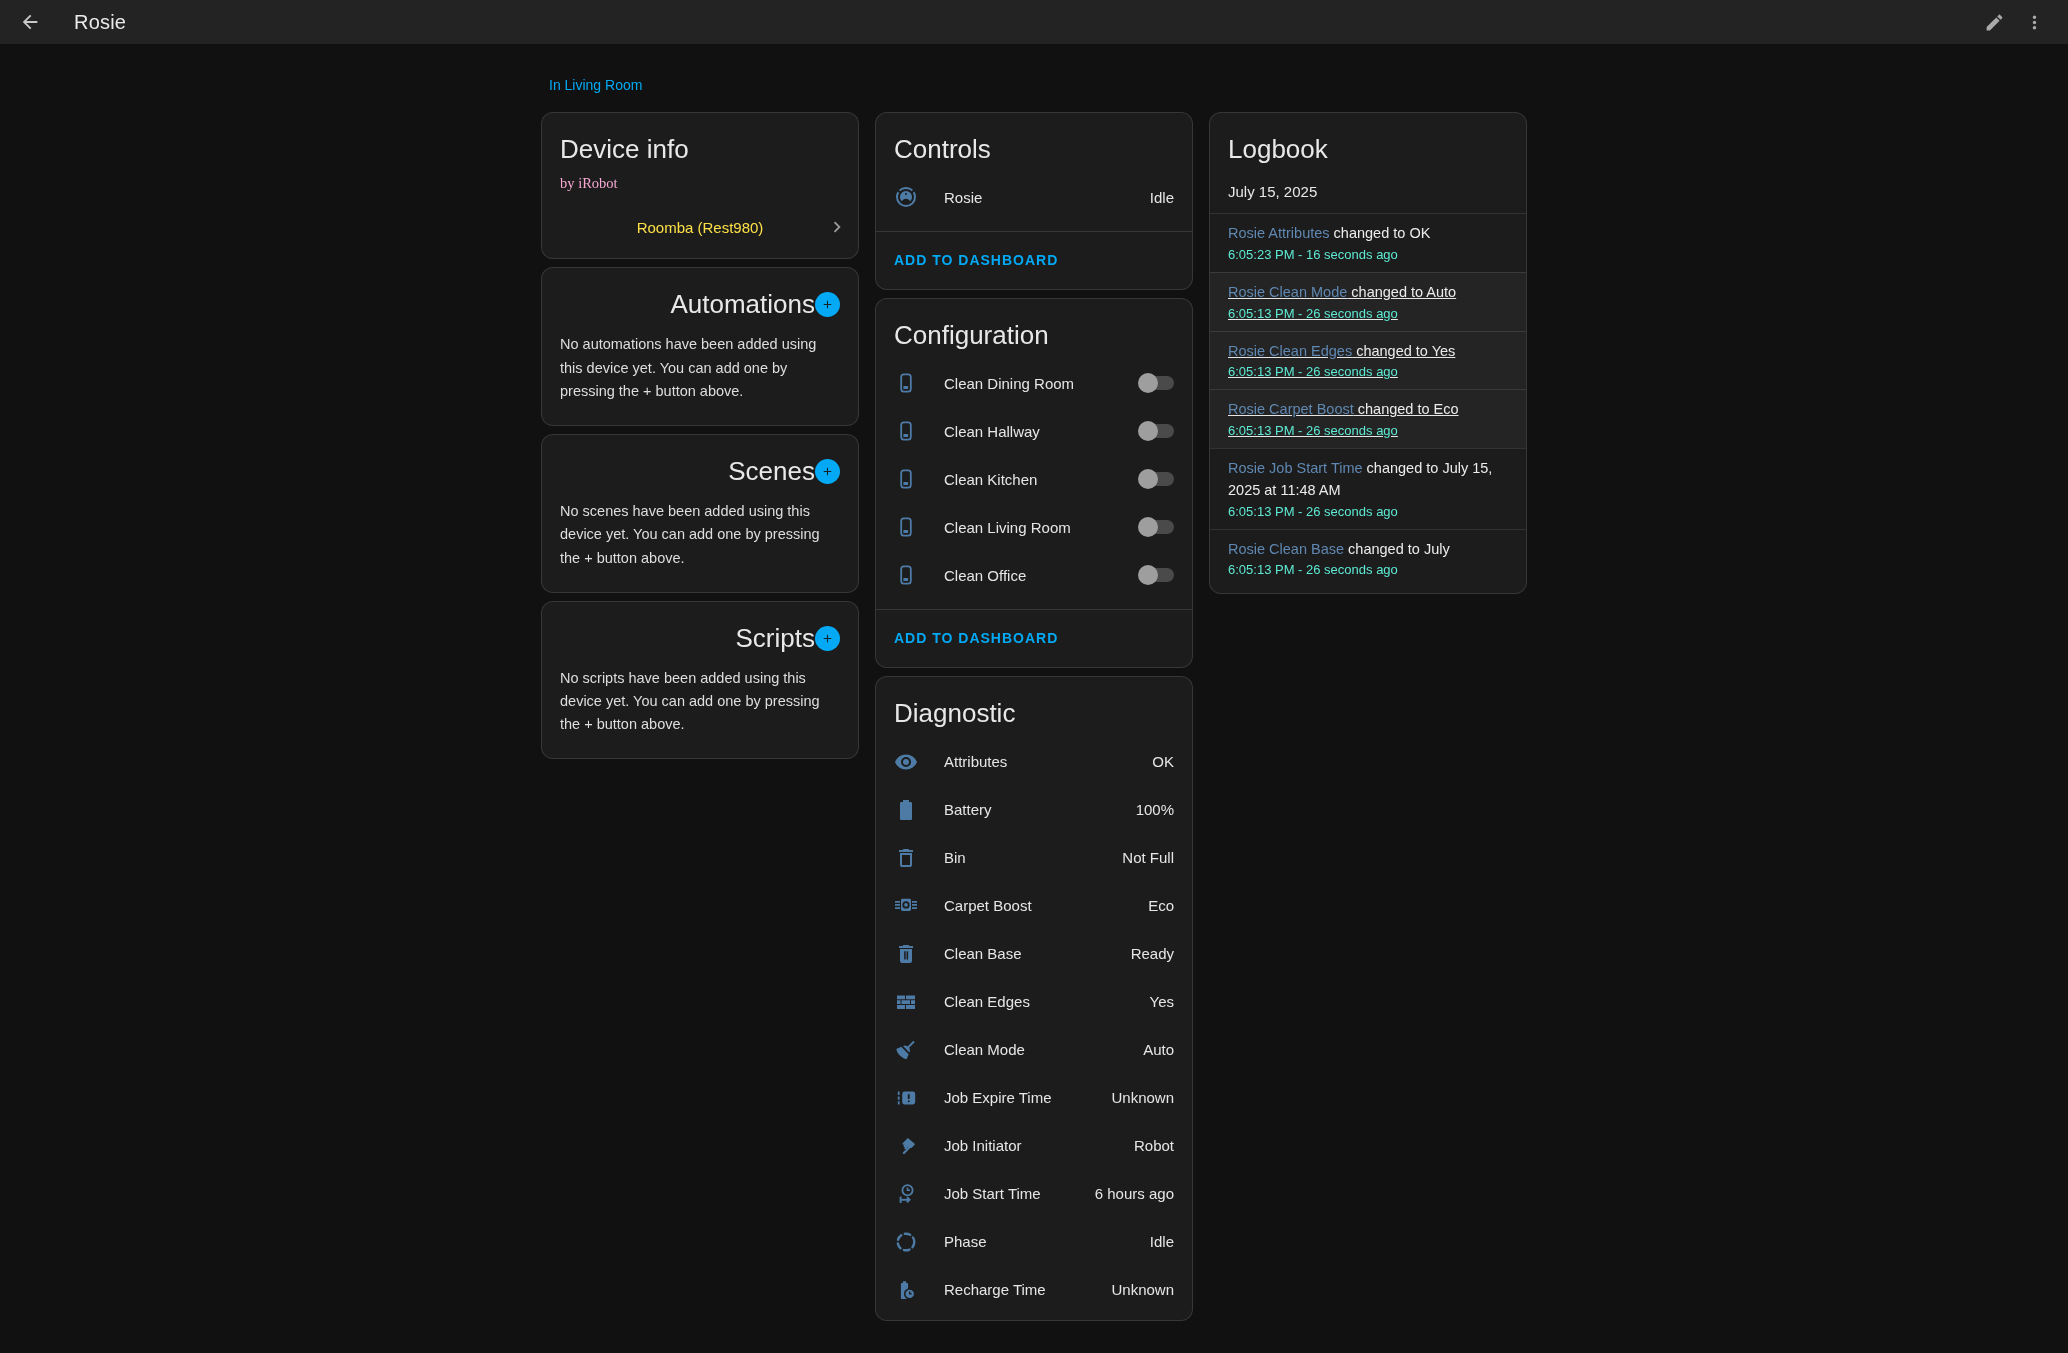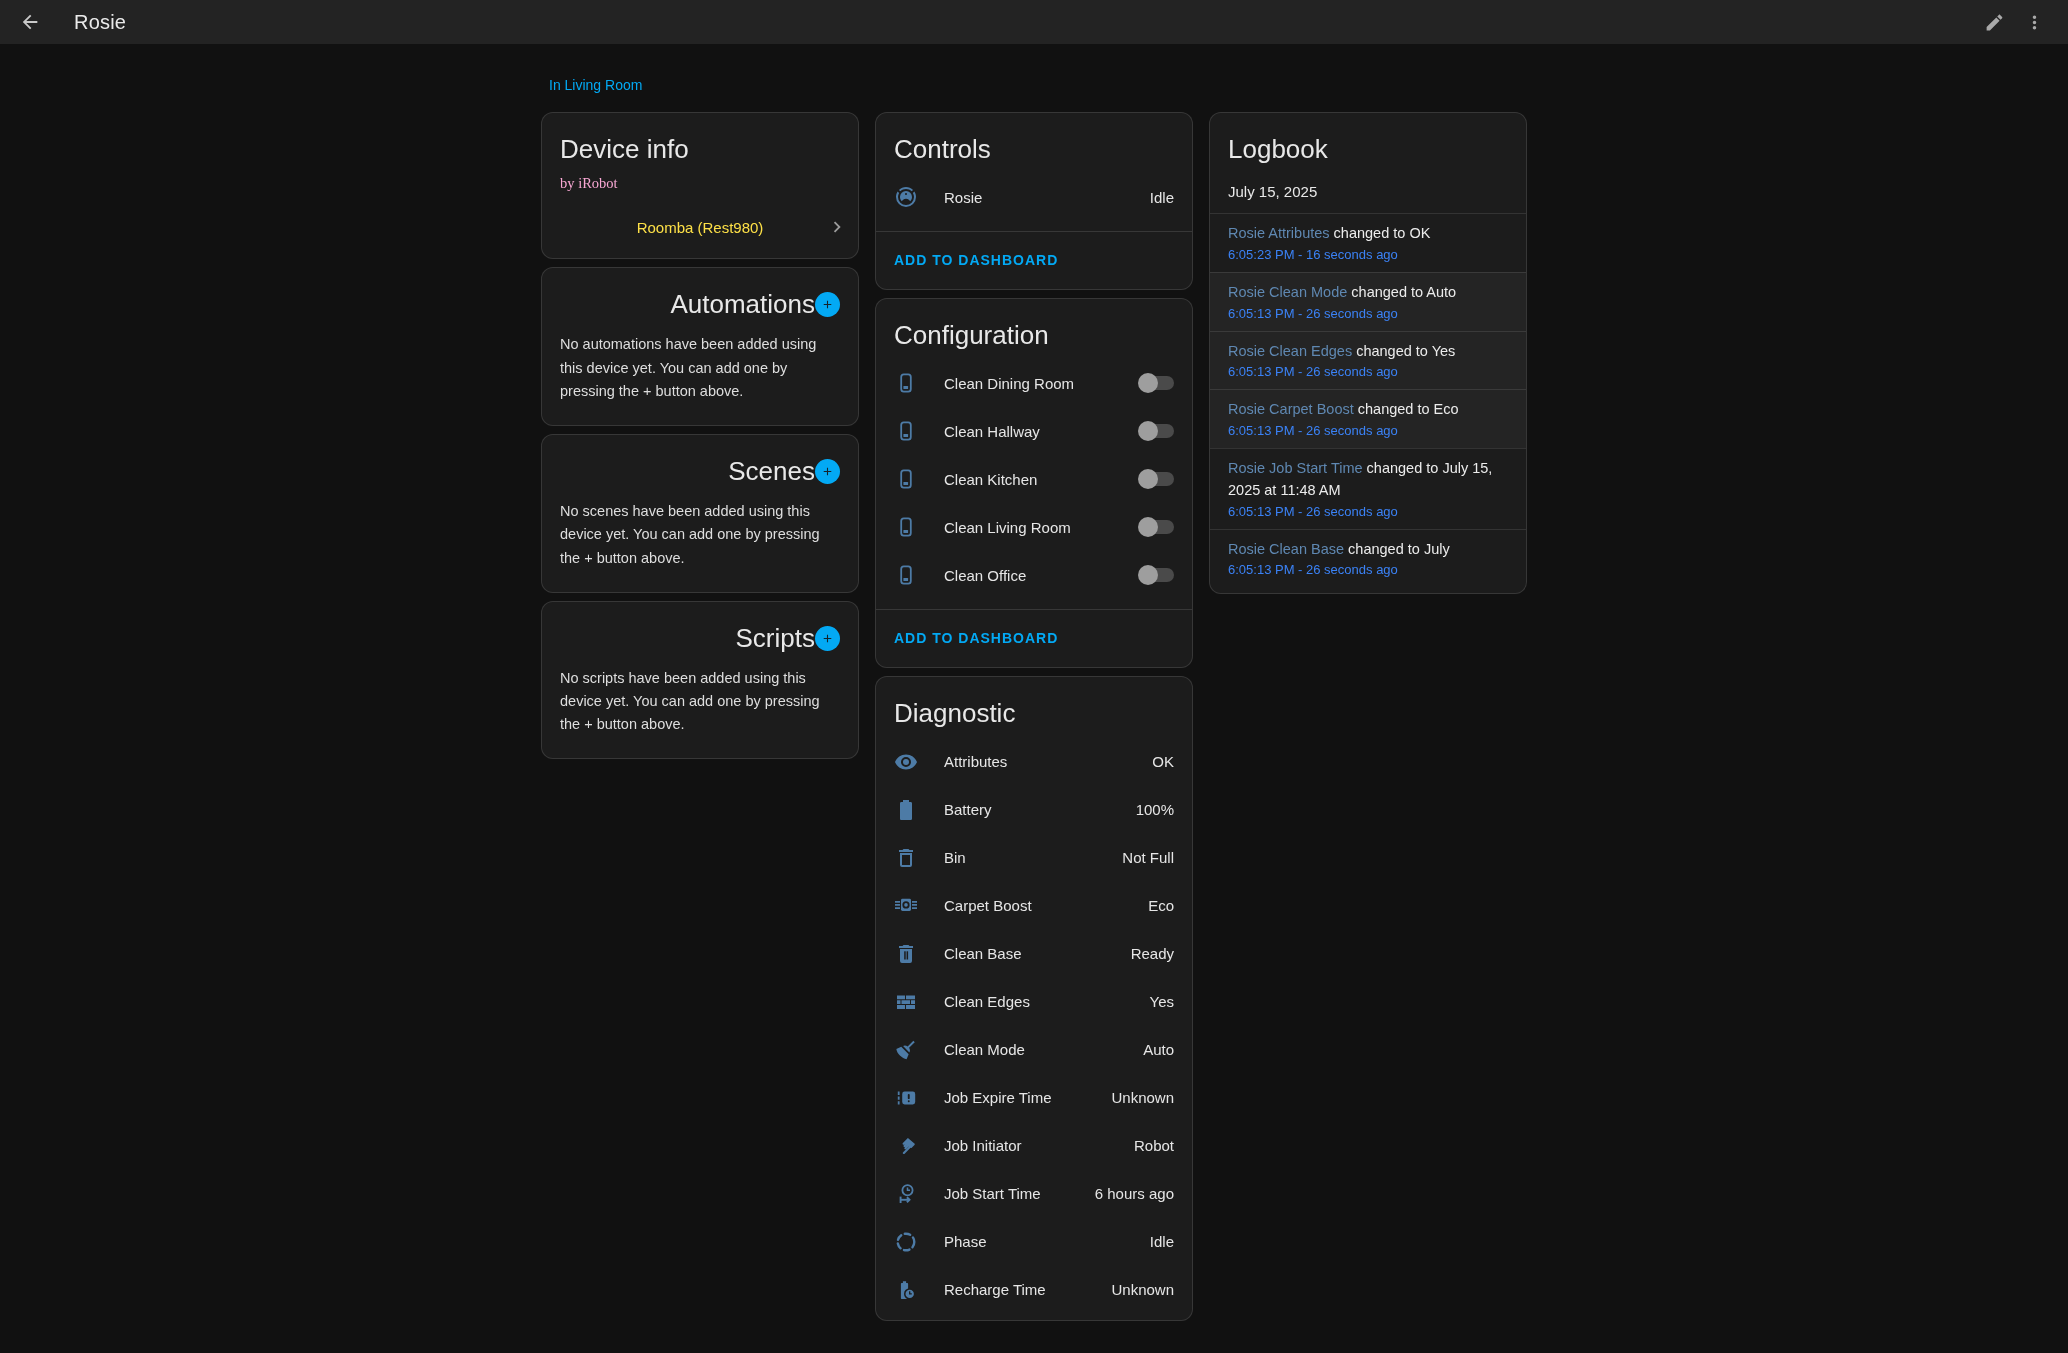--- a/index.html
+++ b/index.html
@@ -86,24 +86,24 @@
   }
 
   
   .toggle { position:relative; width:36px; height:20px; flex:none; cursor:pointer; }
   .toggle .track { position:absolute; left:4px; top:3px; width:32px; height:14px; border-radius:7px; background:#4a4a4a; }
   .toggle .thumb { position:absolute; left:0; top:0; width:20px; height:20px; border-radius:50%; background:#9e9e9e; }
 
   
   .lb-date { padding:18px 18px 13px; font-size:15px; font-weight:400; color:#e8e8e8; }
   .lb-entry { padding:9px 18px 10px; border-top:1px solid rgba(255,255,255,0.10); cursor:pointer; }
-  .lb-entry.hl { background:rgba(255,255,255,0.035); }
+  .lb-entry.hl { background:rgba(255,255,255,0.035);text-decoration:underline; }
   .lb-main { font-size:14.5px; line-height:1.5; color:#ececec; }
   .lb-entity { color:#5f88b2; text-decoration:none; cursor:pointer; }
-  .lb-time { margin-top:2px; font-size:13px; color:#3b82f6; }
+  .lb-time { margin-top:2px; font-size:13px; color:#5eead4; }
   .lb-pad { height:6px; }
 </style>
 </head>
 <body>
 
 <header class="topbar">
   <button class="iconbtn">
       <svg viewBox="0 0 24 24">
         <path d="M20,11V13H8L13.5,18.5L12.08,19.92L4.16,12L12.08,4.08L13.5,5.5L8,11H20Z"></path>
       </svg>

